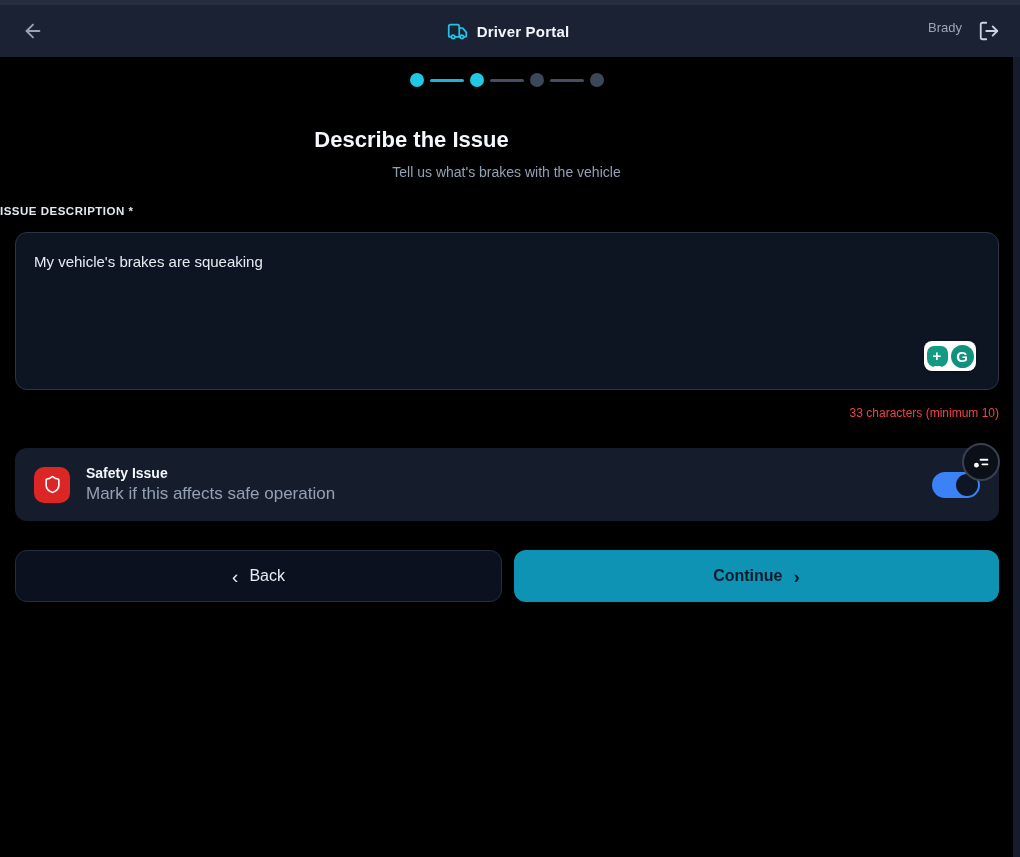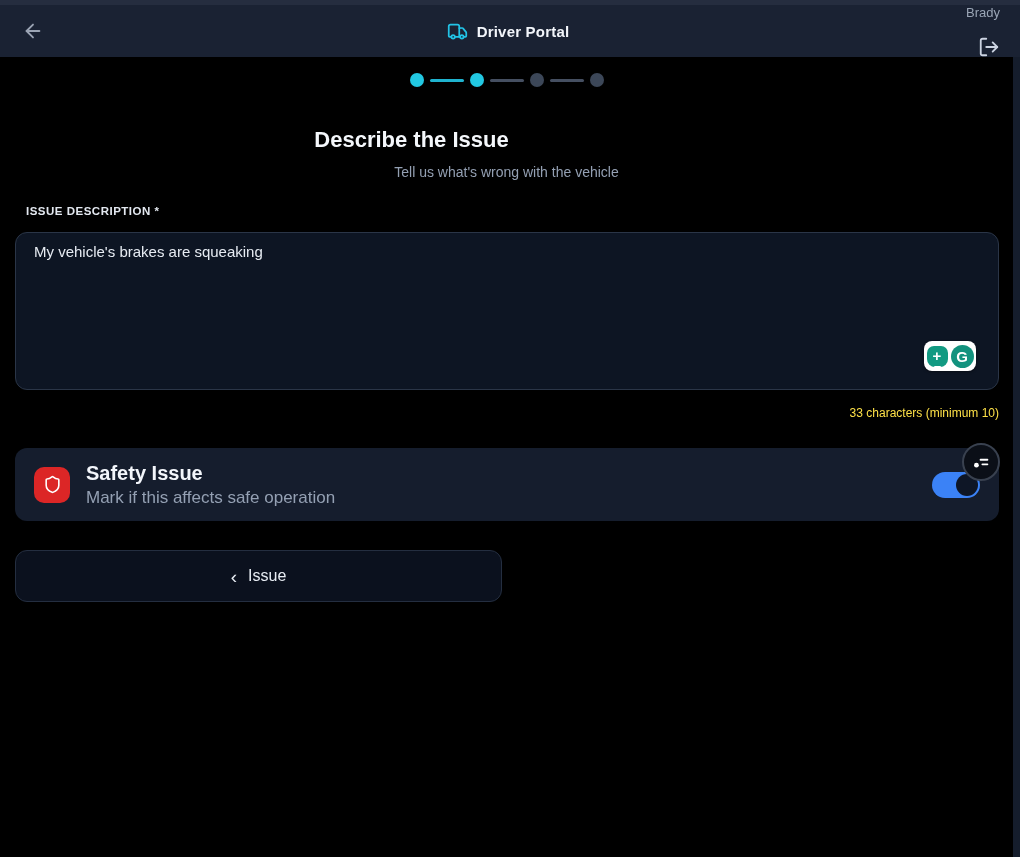--- a/index.html
+++ b/index.html
@@ -9,21 +9,21 @@
 
   
   .top-strip { position:absolute; top:0; left:0; width:1020px; height:5px; background:#252d3f; }
   .header { position:absolute; top:5px; left:0; width:1020px; height:52px; background:#1a2233;
     display:flex; align-items:center; padding:0 20px; }
   .back-arrow { width:26px; height:26px; display:flex; align-items:center; justify-content:center;
     cursor:pointer; background:transparent; border:none; }
   .header-center { position:absolute; left:0; right:4px; top:0; height:52px; display:flex;
     align-items:center; justify-content:center; gap:9px; pointer-events:none; }
   .header-title { color:#f3f6fb; font-size:15px; font-weight:700; letter-spacing:.2px; }
-  .header-right { margin-left:auto; display:flex; align-items:flex-end; gap:16px;flex-direction:column; }
+  .header-right { margin-left:auto; display:flex; align-items:flex-start; gap:16px; }
   .username { color:#9aa5b5; font-size:13px; }
   .logout-btn { background:transparent; border:none; cursor:pointer; display:flex; align-items:center; }
 
   
   .scroll-track { position:absolute; right:0; top:57px; width:7px; height:800px; background:#151d2c; }
 
   
   .stepper { position:absolute; top:72px; left:0; width:1013px; height:16px;
     display:flex; align-items:center; justify-content:center; }
   .stepper .dot { width:14px; height:14px; border-radius:50%; background:#3c4758; }
@@ -31,46 +31,46 @@
   .stepper .line { width:34px; height:3px; border-radius:2px; background:#454f61; margin:0 6px; }
   .stepper .line.active { background:#1fb3cf; }
 
   
   .page-title { position:absolute; top:127px; left:0; width:823px; text-align:center;
     color:#f4f7fb; font-size:22px; font-weight:700; }
   .page-subtitle { position:absolute; top:164px; left:0; width:1013px; text-align:center;
     color:#94a0b3; font-size:14px; }
 
   
-  .field-label { position:absolute; top:205px; left:26px; color:#e3e8f0; font-size:11.5px;
+  .field-label { position:absolute; top:205px; left:0; color:#e3e8f0; font-size:11.5px;
     font-weight:600; letter-spacing:.5px; }
   .textarea-wrap { position:absolute; top:232px; left:15px; width:984px; height:158px; }
   .issue-textarea { width:100%; height:100%; background:#0d1523; border:1px solid #2a3547;
     border-radius:12px; resize:none; color:#e7ecf3; font-size:15px; line-height:1.4;
-    padding:8px 18px; font-family:"Liberation Sans", sans-serif; outline:none; }
+    padding:18px 18px; font-family:"Liberation Sans", sans-serif; outline:none; }
   .grammarly { position:absolute; right:23px; bottom:19px; width:52px; height:30px;
     background:#ffffff; border-radius:8px; display:flex; align-items:center;
     justify-content:center; gap:3px; cursor:pointer; box-shadow:0 1px 3px rgba(0,0,0,.4); }
   .gram-bulb { width:21px; height:21px; border-radius:7px 7px 8px 8px; background:#129a82;
     position:relative; display:flex; align-items:center; justify-content:center; }
   .gram-bulb::after { content:""; position:absolute; bottom:-2px; left:7px; width:7px; height:3px;
     background:#ffffff; border-radius:1px; }
   .gram-plus { color:#fff; font-size:15px; font-weight:700; line-height:1; margin-top:-2px; }
   .gram-g { width:23px; height:23px; border-radius:50%; background:#12927e; color:#fff;
     font-size:15px; font-weight:700; display:flex; align-items:center; justify-content:center; }
   .char-count { position:absolute; top:406px; left:15px; width:984px; text-align:right;
-    color:#fde047; font-size:12px; }
+    color:#ef4444; font-size:12px; }
 
   
   .safety-card { position:absolute; top:448px; left:15px; width:984px; height:73px;
     background:#151d2d; border-radius:12px; display:flex; align-items:center; padding:0 19px; }
   .safety-icon { width:36px; height:36px; border-radius:10px; background:#dc2626; flex:0 0 36px;
     display:flex; align-items:center; justify-content:center; }
   .safety-text { margin-left:16px; display:flex; flex-direction:column; gap:3px; }
-  .safety-title { color:#f3f6fb; font-size:20px; font-weight:700; }
+  .safety-title { color:#f3f6fb; font-size:14px; font-weight:700; }
   .safety-sub { color:#94a0b3; font-size:17px; }
   .toggle { margin-left:auto; width:48px; height:26px; border-radius:13px; background:#3a6bd8;
     position:relative; cursor:pointer; border:none; }
   .toggle.on { background:#3b82f6; }
   .toggle .knob { position:absolute; top:2px; right:2px; width:22px; height:22px;
     border-radius:50%; background:#0e1626; }
   .ext-badge { position:absolute; top:-5px; right:-1px; width:38px; height:38px; border-radius:50%;
     background:#0b0f17; border:2px solid #39414f; display:flex; align-items:center;
     justify-content:center; cursor:pointer; z-index:5; }
 
@@ -135,21 +135,21 @@
       <div class="dot active"></div>
       <div class="line active"></div>
       <div class="dot active"></div>
       <div class="line"></div>
       <div class="dot"></div>
       <div class="line"></div>
       <div class="dot"></div>
     </div>
 
   <div class="page-title">Describe the Issue</div>
-  <div class="page-subtitle">Tell us what's wrong with the vehicle</div>
+  <div class="page-subtitle">Tell us what's brakes with the vehicle</div>
 
   <div class="field-label">ISSUE DESCRIPTION *</div>
 
   <div class="textarea-wrap">
     <textarea class="issue-textarea" spellcheck="false" style="">My vehicle's brakes are squeaking</textarea>
     <div class="grammarly">
       <div class="gram-bulb">
         <span class="gram-plus">+</span>
       </div>
       <div class="gram-g">G</div>
@@ -176,17 +176,21 @@
         <circle cx="7" cy="15.5" r="2.6" fill="#ffffff"></circle>
         <rect x="10.5" y="8.5" width="9.5" height="2" rx="1" fill="#ffffff"></rect>
         <rect x="12.5" y="13.5" width="7.5" height="2" rx="1" fill="#ffffff"></rect>
       </svg>
     </div>
   </div>
 
   <div class="btn-row">
     <button class="btn btn-back">
       <span class="chev">‹</span>
-      <span>Issue</span>
+      <span>Back</span>
+    </button>
+    <button class="btn btn-continue">
+      <span>Continue</span>
+      <span class="chev">›</span>
     </button>
   </div>
 
 </div>
 
 </body></html>

